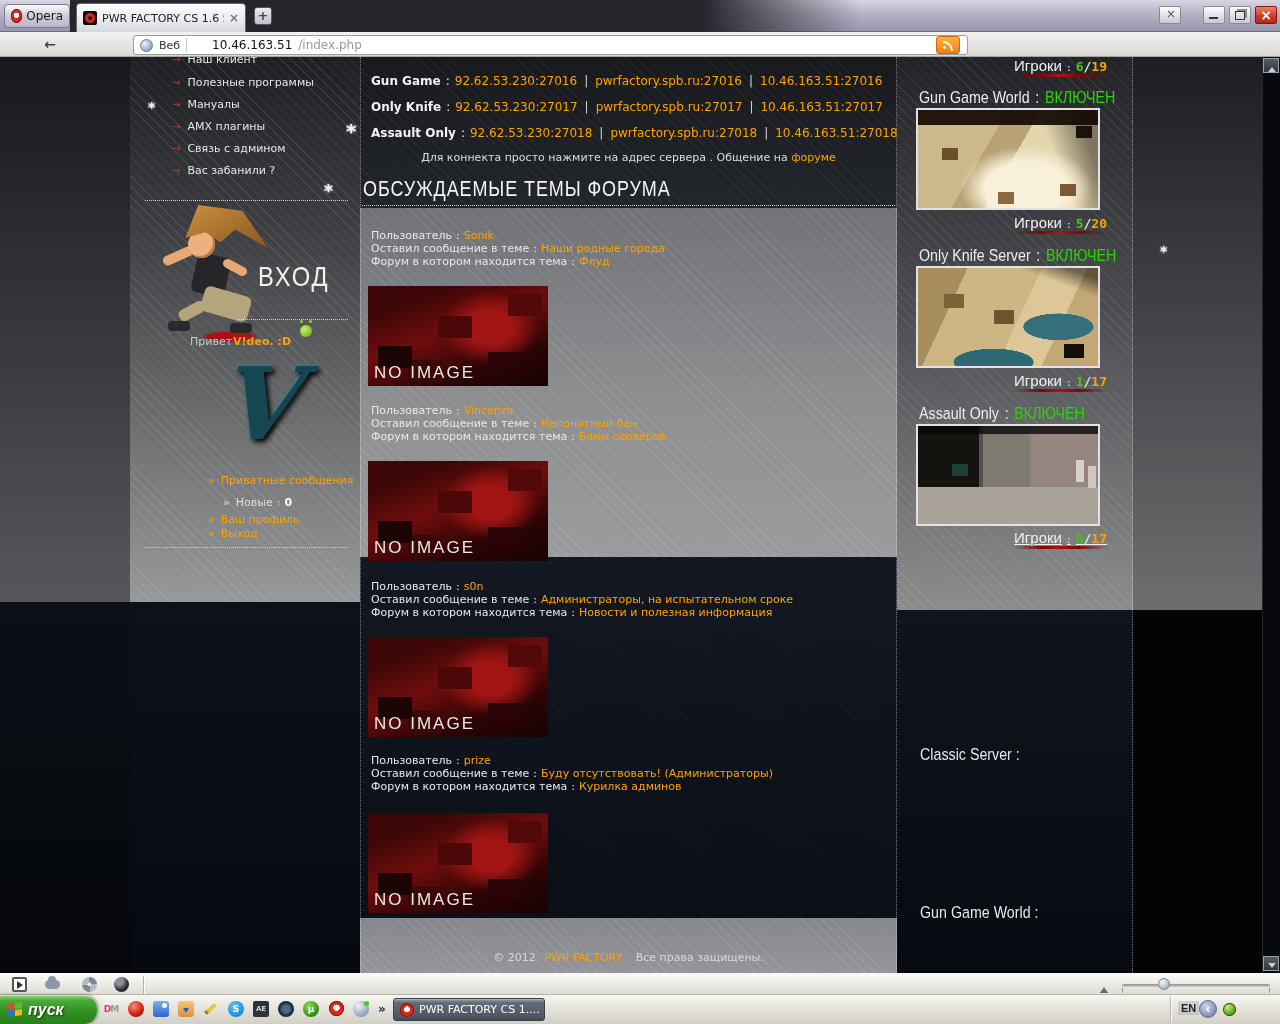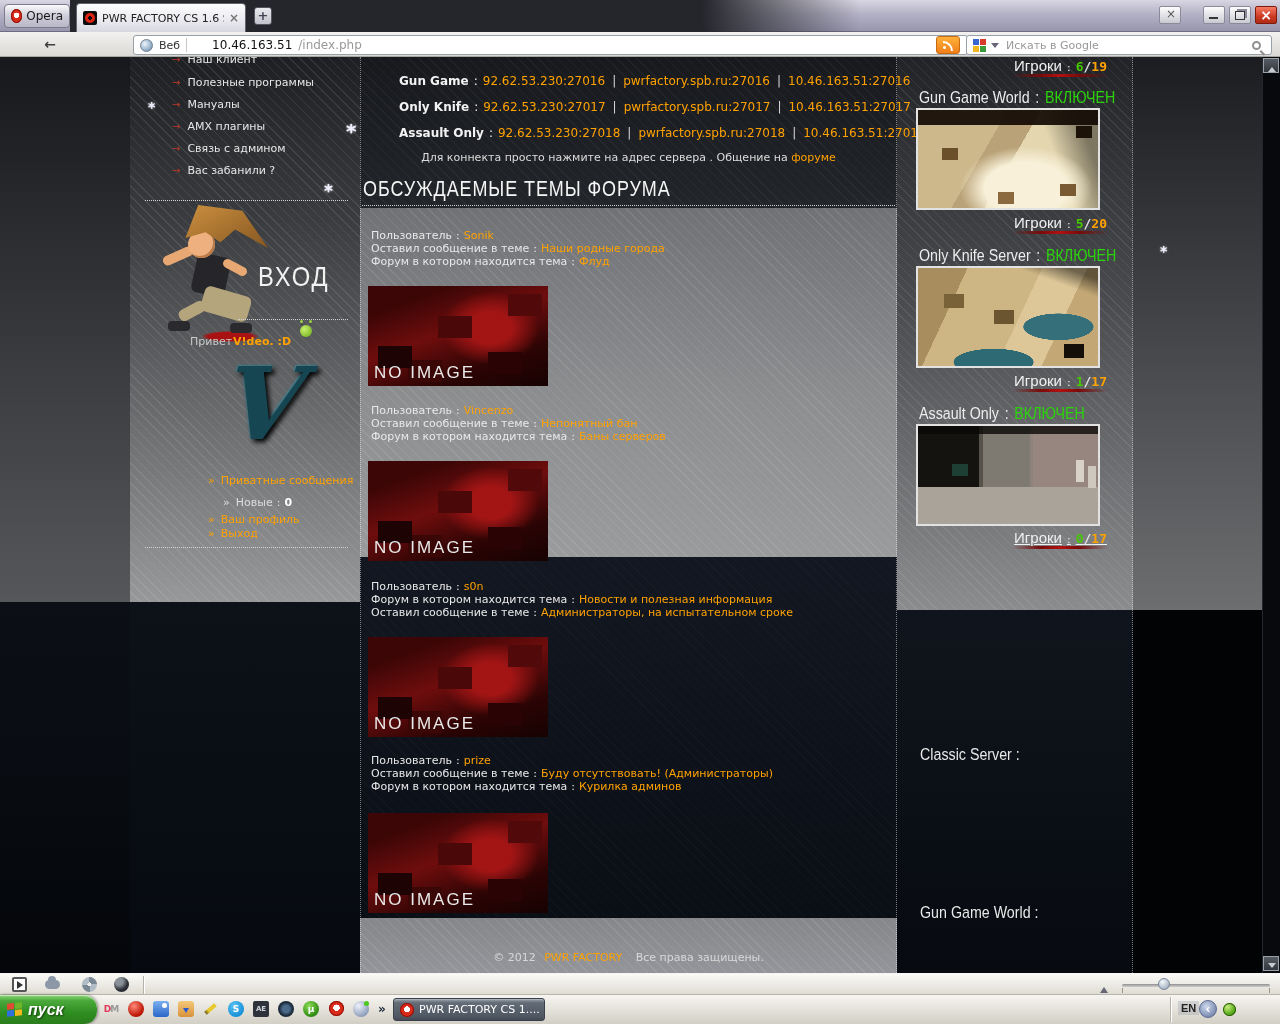--- a/index.html
+++ b/index.html
@@ -143,21 +143,21 @@
     background:#b5a57c;transform:rotate(16deg);}
   .m-leg{position:absolute;left:28px;top:100px;width:28px;height:12px;border-radius:5px;
     background:#b5a57c;transform:rotate(-28deg);}
   .m-shoe{position:absolute;left:18px;top:116px;width:22px;height:10px;border-radius:4px;background:#2a2a2e;}
   .m-shoe2{position:absolute;left:80px;top:118px;width:22px;height:10px;border-radius:4px;background:#2a2a2e;}
   .m-splash{position:absolute;left:52px;top:126px;width:56px;height:11px;border-radius:50%;
     background:radial-gradient(ellipse,#a81212 0 55%,rgba(168,18,18,0) 75%);}
 
   
   .srv{position:absolute;left:371px;font-size:12px;color:#f2f2f2;white-space:nowrap;}
-  .srv b{font-weight:700;margin-left:28px;}
+  .srv b{font-weight:700;}
   .cc{margin:0 5px;color:#f2f2f2;}
   .oln{color:#ffa200;text-decoration:none;cursor:pointer;}
   .pp{margin:0 7px;color:#d8d8d8;}
   .note{position:absolute;left:360px;top:94px;width:537px;text-align:center;color:#dcdcdc;}
   .heading{position:absolute;left:363px;top:120px;font-family:"Liberation Sans",sans-serif;
     font-size:20px;color:#f5f5f5;letter-spacing:1px;white-space:nowrap;
     transform:scale(.9,1.08);transform-origin:left top;}
   .topic{position:absolute;left:371px;line-height:13px;color:#e8e8e8;white-space:nowrap;}
   .tc{margin:0 4px;}
   .noimg{position:absolute;left:368px;width:180px;height:100px;overflow:hidden;
@@ -317,26 +317,20 @@
     <div class="nav" style="left:232px;color:#777;">↻</div>
     <div class="keyicon" style="left:322px;"></div>
     <div class="addr">
       <span class="globe"></span>
       <span class="weblabel">Веб</span>
       <span class="fsep"></span>
       <span class="host">10.46.163.51</span>
         <span class="path">/index.php</span>
     </div>
     <div class="rss"></div>
-    <div class="search">
-      <span class="gicon"></span>
-      <span class="caret"></span>
-      <input placeholder="Искать в Google" style="">
-      <span class="mag"></span>
-    </div>
   </div>
 
   <div class="vp">
     <div class="bg lm-up"></div>
     <div class="bg lm-dn"></div>
     <div class="bg lcol-up"></div>
     <div class="bg lcol-dn"></div>
     <div class="bg ctop"></div>
     <div class="bg cmid"></div>
     <div class="bg cdark"></div>
@@ -419,22 +413,22 @@
       <div><span>Пользователь</span><span class="tc">:</span><a class="oln">Vincenzo</a></div>
       <div><span>Оставил сообщение в теме</span><span class="tc">:</span><a class="oln">Непонятный бан</a></div>
       <div><span>Форум в котором находится тема</span><span class="tc">:</span><a class="oln">Баны серверов</a></div>
     </div>
     <div class="noimg" style="top:404px;">
         <span class="t">NO IMAGE</span>
       </div>
 
     <div class="topic" style="top:523px;">
       <div><span>Пользователь</span><span class="tc">:</span><a class="oln">s0n</a></div>
+      <div><span>Оставил сообщение в теме</span><span class="tc">:</span><a class="oln">Администраторы, на испытательном сроке</a></div>
       <div><span>Форум в котором находится тема</span><span class="tc">:</span><a class="oln">Новости и полезная информация</a></div>
-      <div><span>Оставил сообщение в теме</span><span class="tc">:</span><a class="oln">Администраторы, на испытательном сроке</a></div>
     </div>
     <div class="noimg" style="top:580px;">
         <span class="t">NO IMAGE</span>
       </div>
 
     <div class="topic" style="top:697px;">
       <div><span>Пользователь</span><span class="tc">:</span><a class="oln">prize</a></div>
       <div><span>Оставил сообщение в теме</span><span class="tc">:</span><a class="oln">Буду отсутствовать! (Администраторы)</a></div>
       <div><span>Форум в котором находится тема</span><span class="tc">:</span><a class="oln">Курилка админов</a></div>
     </div>

